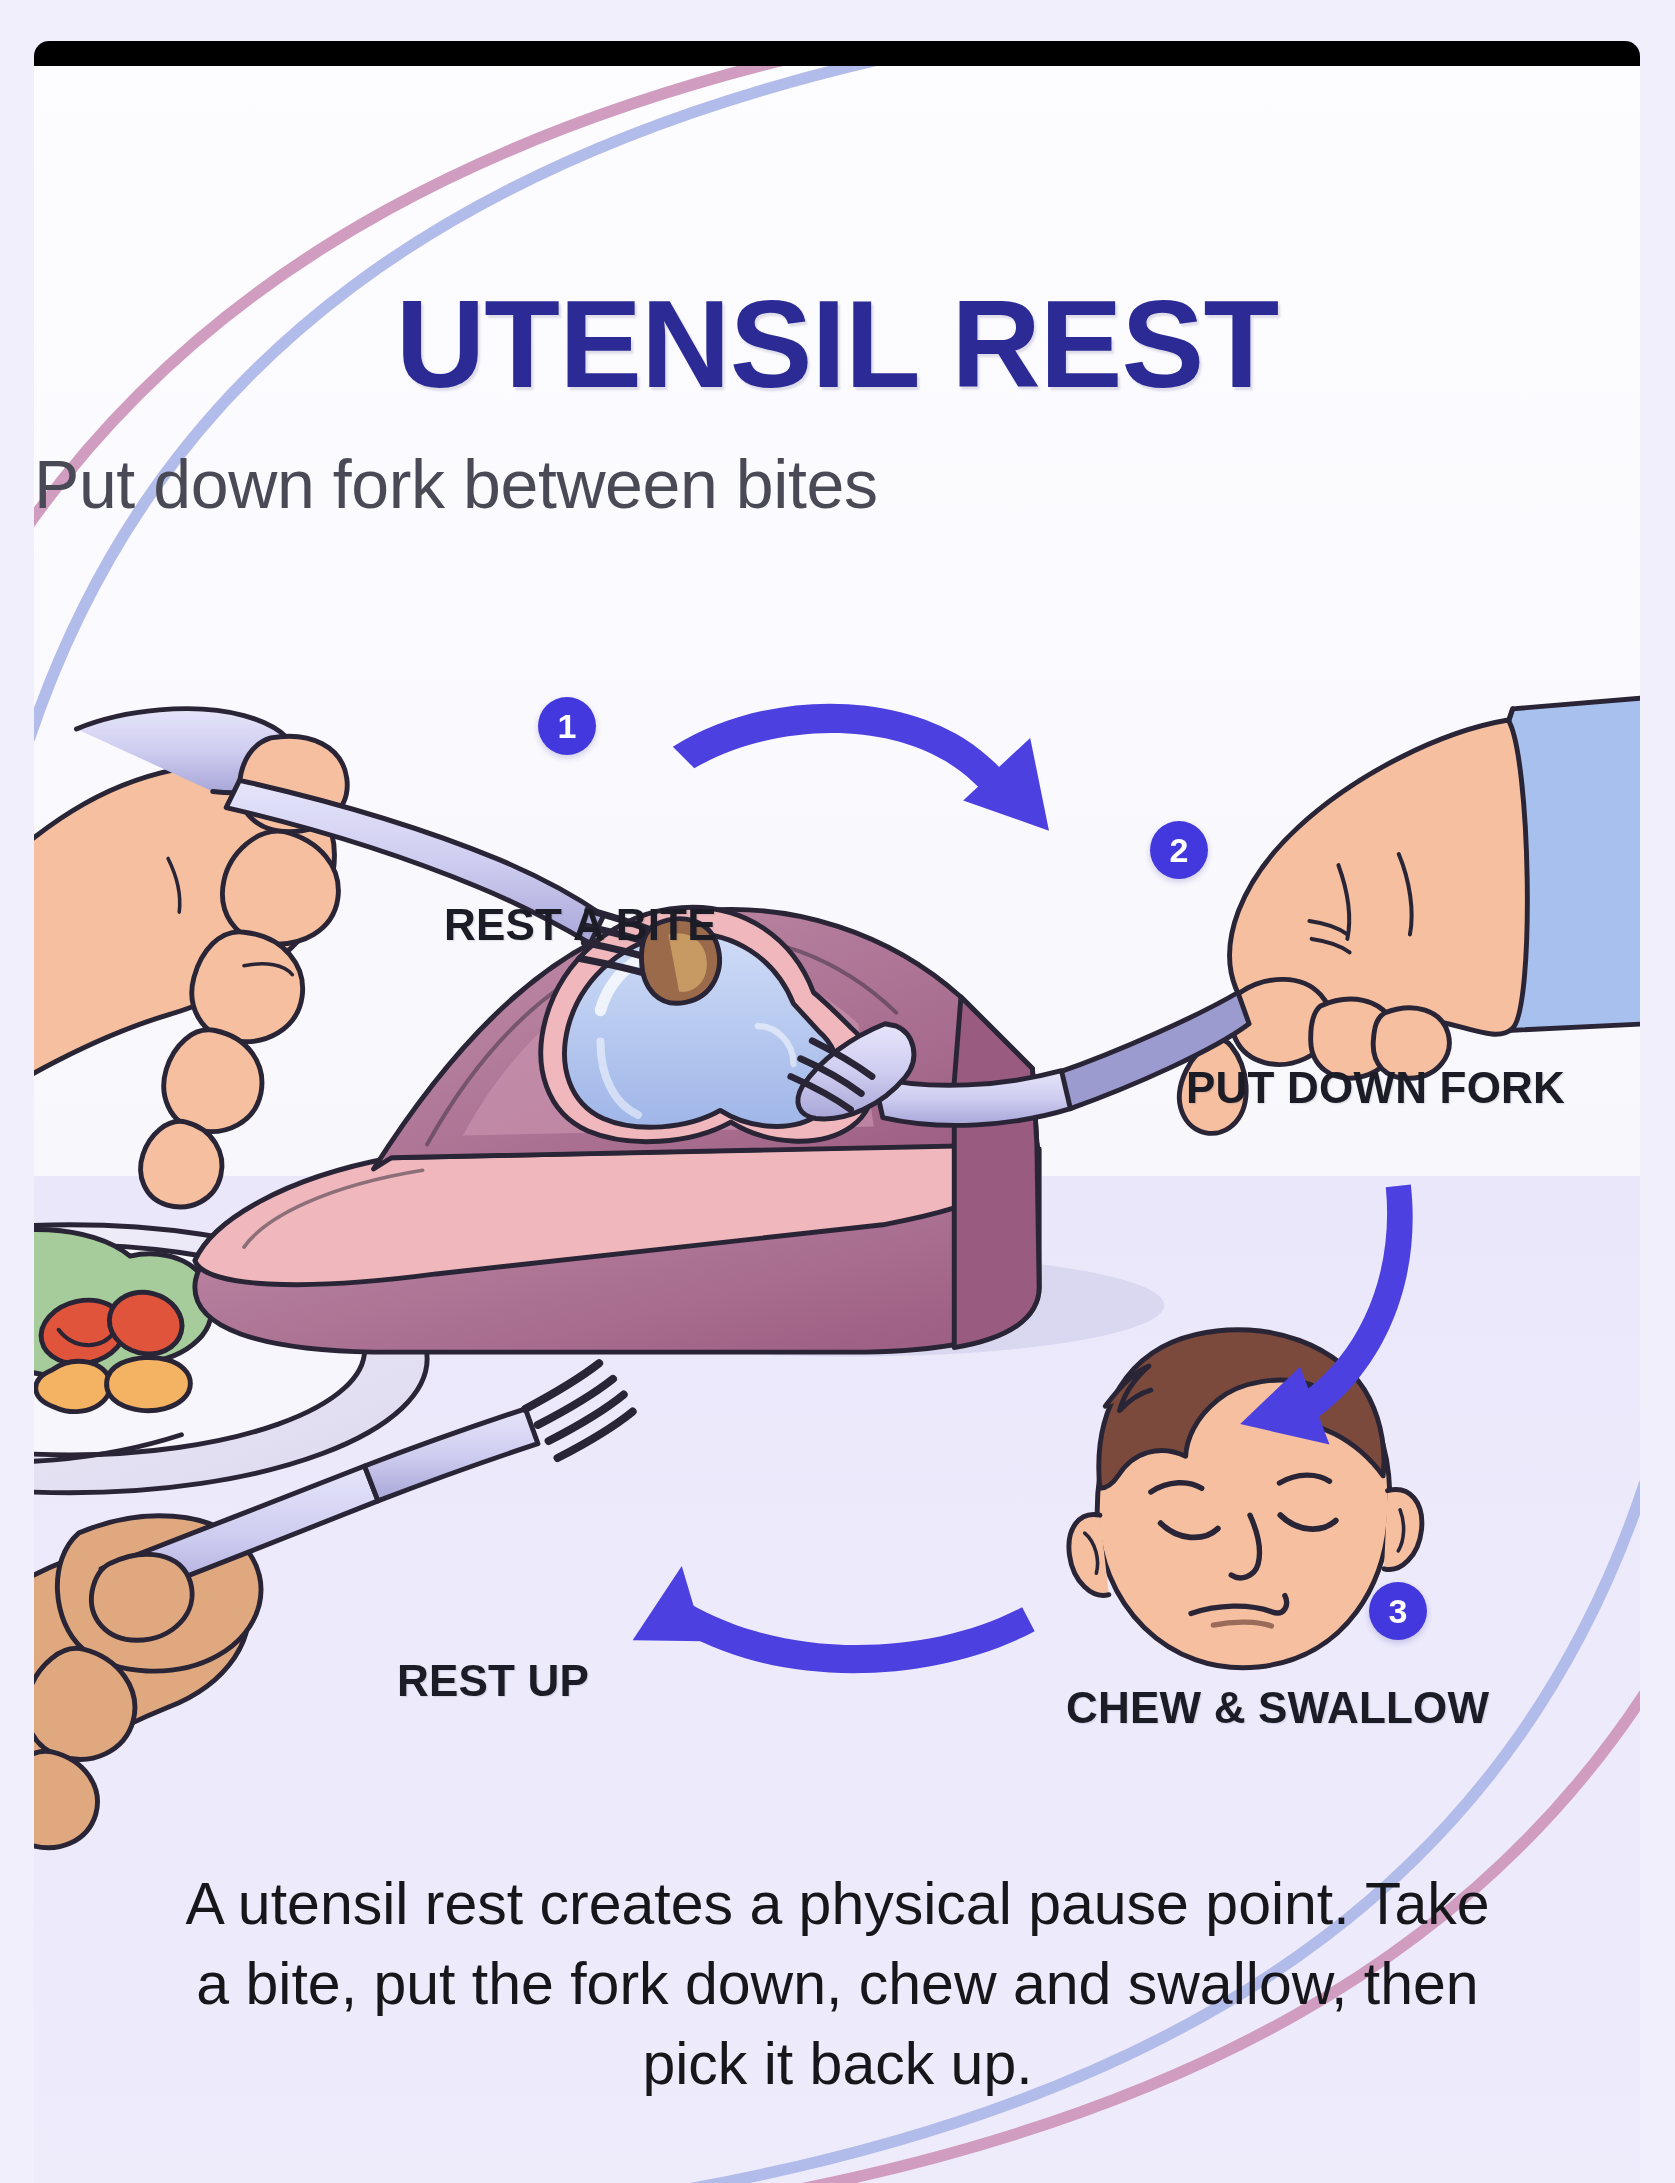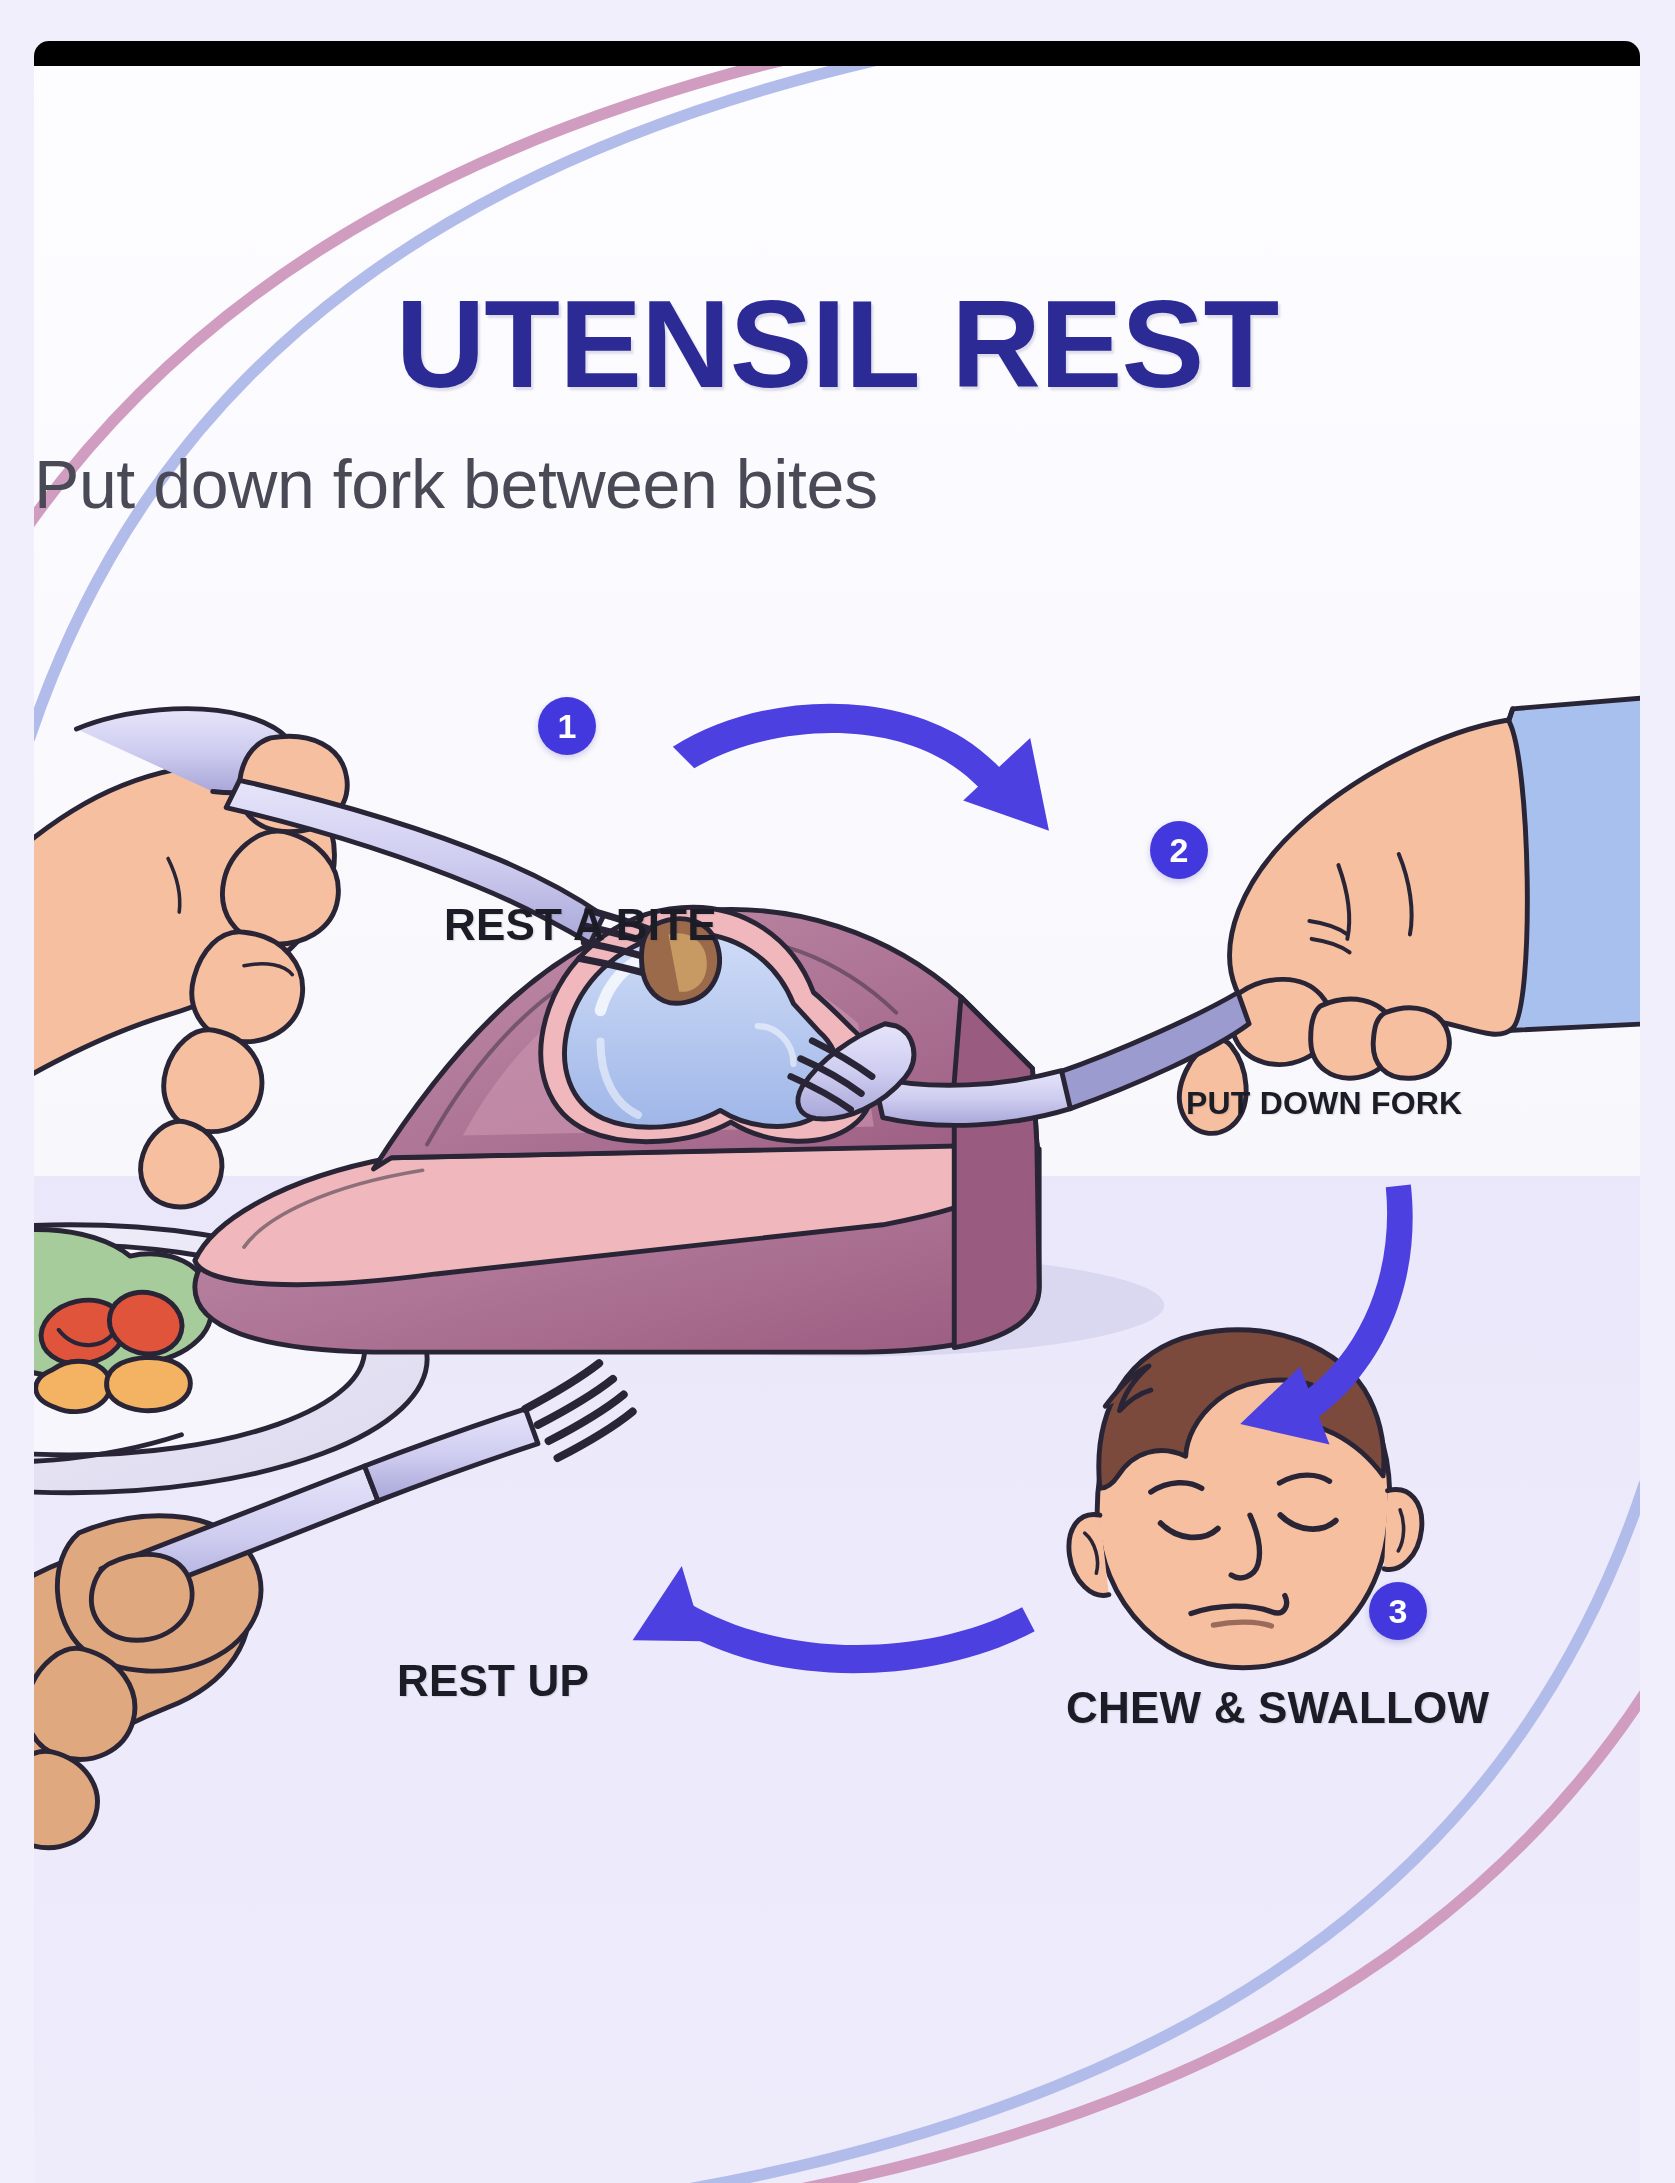--- a/index.html
+++ b/index.html
@@ -50,21 +50,21 @@
     text-align:center; z-index:30;
     font-size:59px; line-height:1.36; color:#17171b;
   }
   .steplabel {
     position:absolute; z-index:32;
     font-weight:bold; color:#1c1c26; letter-spacing:0.2px;
     white-space:nowrap;
     text-shadow:1.3px 1.3px 1.3px rgba(40,40,70,0.13);
   }
   #lbl-1 { left:410px;  top:859px; font-size:44px; }
-  #lbl-2 { left:1152px; top:1044px; font-size:32px; }
+  #lbl-2 { left:1152px; top:1022px; font-size:44px; }
   #lbl-3 { left:1032px; top:1642px; font-size:44px; }
   #lbl-4 { left:363px;  top:1615px; font-size:44px; }
   
   .badge {
     position:absolute; z-index:34;
     border-radius:50%;
     background:#4338dd;
     color:#fff;
     display:flex; align-items:center; justify-content:center;
     font-size:34px; font-weight:600;
@@ -404,16 +404,17 @@
 
   <div class="badge" id="badge1">1</div>
   <div class="badge" id="badge2">2</div>
   <div class="badge" id="badge3">3</div>
 
   <div class="steplabel" id="lbl-1">REST A BITE</div>
   <div class="steplabel" id="lbl-2">PUT DOWN FORK</div>
   <div class="steplabel" id="lbl-3">CHEW &amp; SWALLOW</div>
   <div class="steplabel" id="lbl-4">REST UP</div>
 
+  <div class="caption">A utensil rest creates a physical pause point. Take a bite, put the fork down, chew and swallow, then pick it back up.</div>
 
   <div class="blackbar"></div>
 </div>
 
 
 </body></html>

